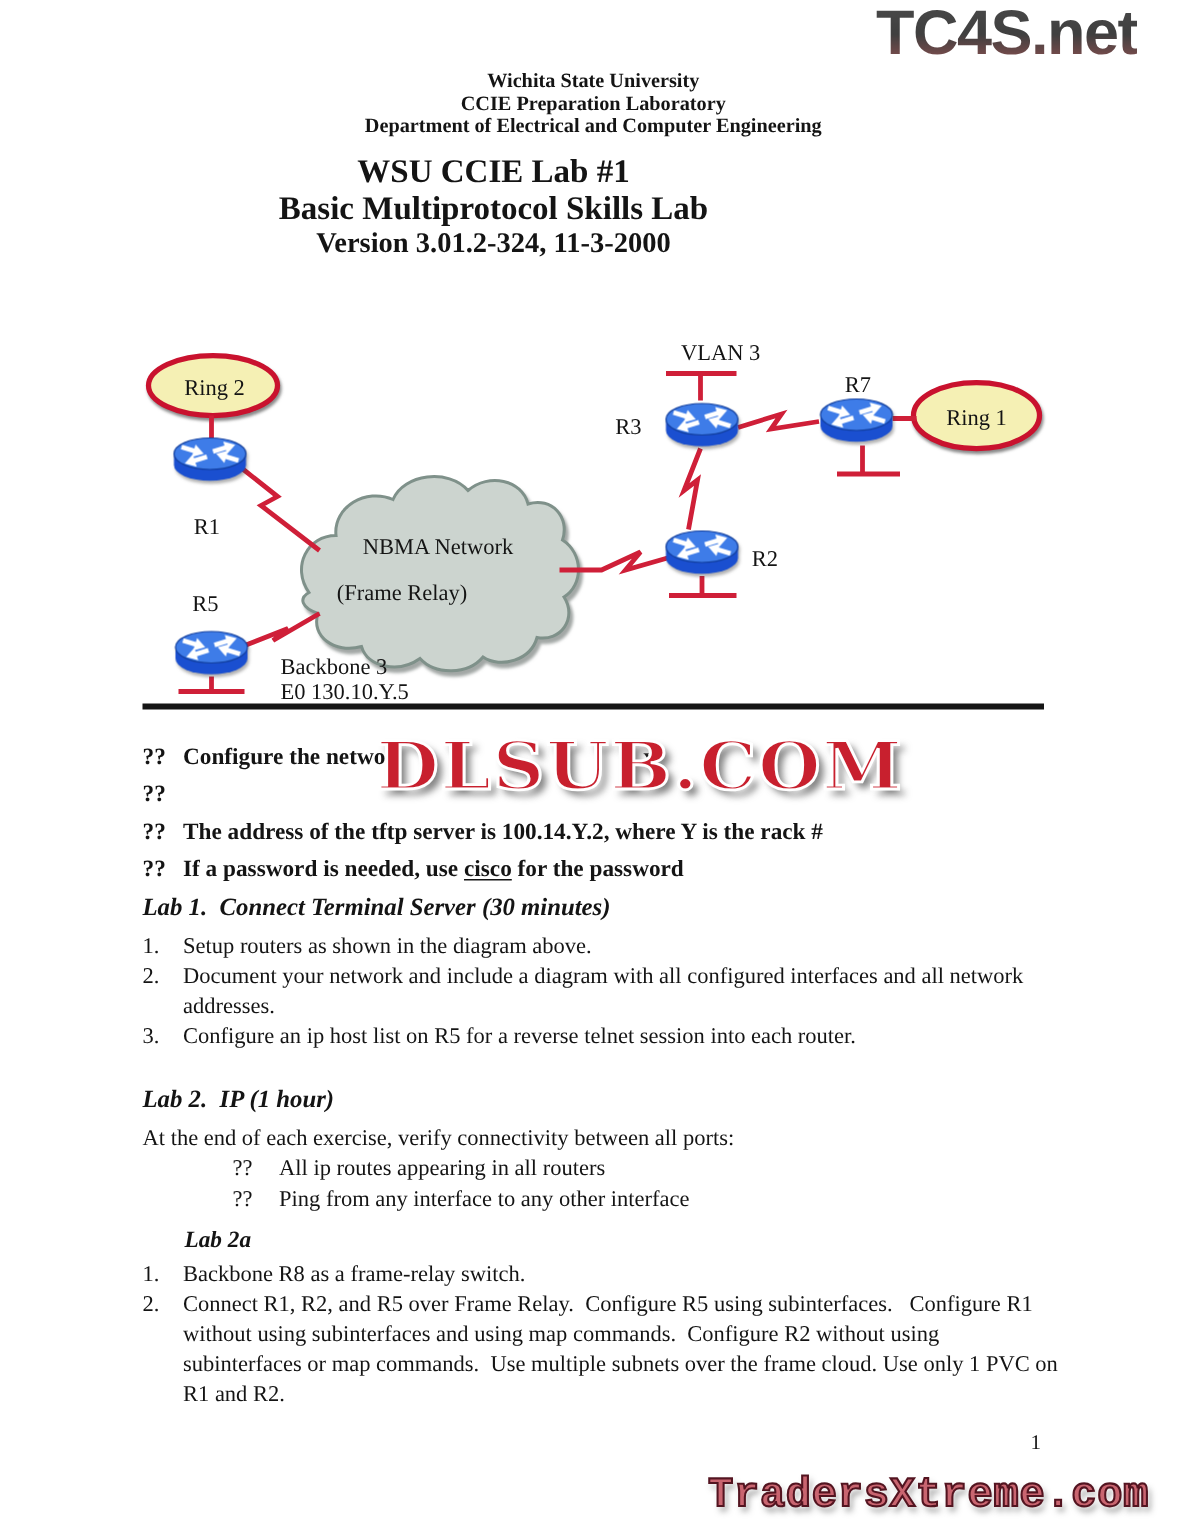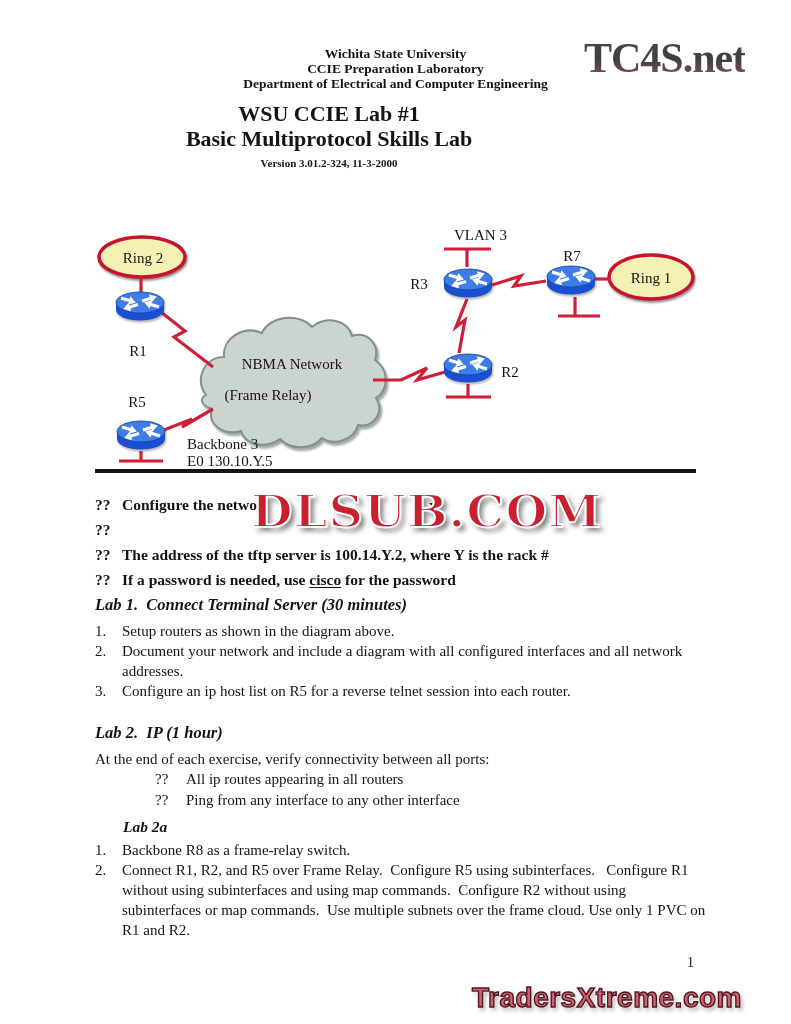--- a/index.html
+++ b/index.html
@@ -6,50 +6,50 @@
   body{
     width:791px;height:1024px;position:relative;overflow:hidden;
     background:#ffffff;color:#141414;
     font-family:"Liberation Serif",serif;
   }
   .abs{position:absolute;}
 
   
   .tc4s{
     left:584px;top:1px;
-    font-family:Liberation Serif, serif;font-weight:bold;
+    font-family:Liberation Sans, sans-serif;font-weight:bold;
     font-size:42px;letter-spacing:-1px;line-height:1;
     background:linear-gradient(180deg,#4a4a4a 0%,#3f3f3f 52%,#8a5050 100%);
-    -webkit-background-clip:text;background-clip:text;color:transparent;margin-top:36px;
+    -webkit-background-clip:text;background-clip:text;color:transparent;
   }
   .watermark{
     left:251px;top:487px;z-index:6;
     font-family:"DejaVu Serif",serif;font-weight:bold;
     font-size:48px;line-height:1;letter-spacing:1px;
     color:#c8202e;
     -webkit-text-stroke:2px #ffffff;
     text-shadow:4px 5px 5px rgba(110,110,110,0.85);
     transform:scaleY(0.92);
   }
   .traders{
     left:472px;top:983px;
-    font-family:Liberation Sans, sans-serif;font-weight:bold;
+    font-family:Liberation Mono, monospace;font-weight:bold;
     font-size:28px;letter-spacing:0.5px;line-height:1.1;
     color:#c96570;
     -webkit-text-stroke:1.4px #531420;
     text-shadow:0 0 3px #fff,0 0 5px #fff,2px 3px 4px rgba(40,40,40,0.5);
   }
   .pagenum{left:687px;top:955px;font-size:14px;}
 
   
   .head-block{left:0;top:46px;width:791px;text-align:center;
     font-weight:bold;font-size:13.5px;line-height:15px;}
   .title-block{left:0;top:101px;width:658px;text-align:center;font-weight:bold;}
   .title-line{font-size:22px;line-height:25px;}
-  .version-line{font-size:11px;line-height:18px;margin-top:3px;}
+  .version-line{font-size:19px;line-height:18px;margin-top:3px;}
 
   
   .notes{left:95px;top:492px;width:620px;font-weight:bold;font-size:15.5px;}
   .note{display:flex;line-height:25px;position:relative;white-space:pre-wrap;}
   .note .qq{width:27px;flex:none;}
   .note .frag{position:absolute;left:330px;top:0;}
   .note u{text-underline-offset:2px;}
 
   
   .lab{left:95px;width:612px;font-size:15px;}

